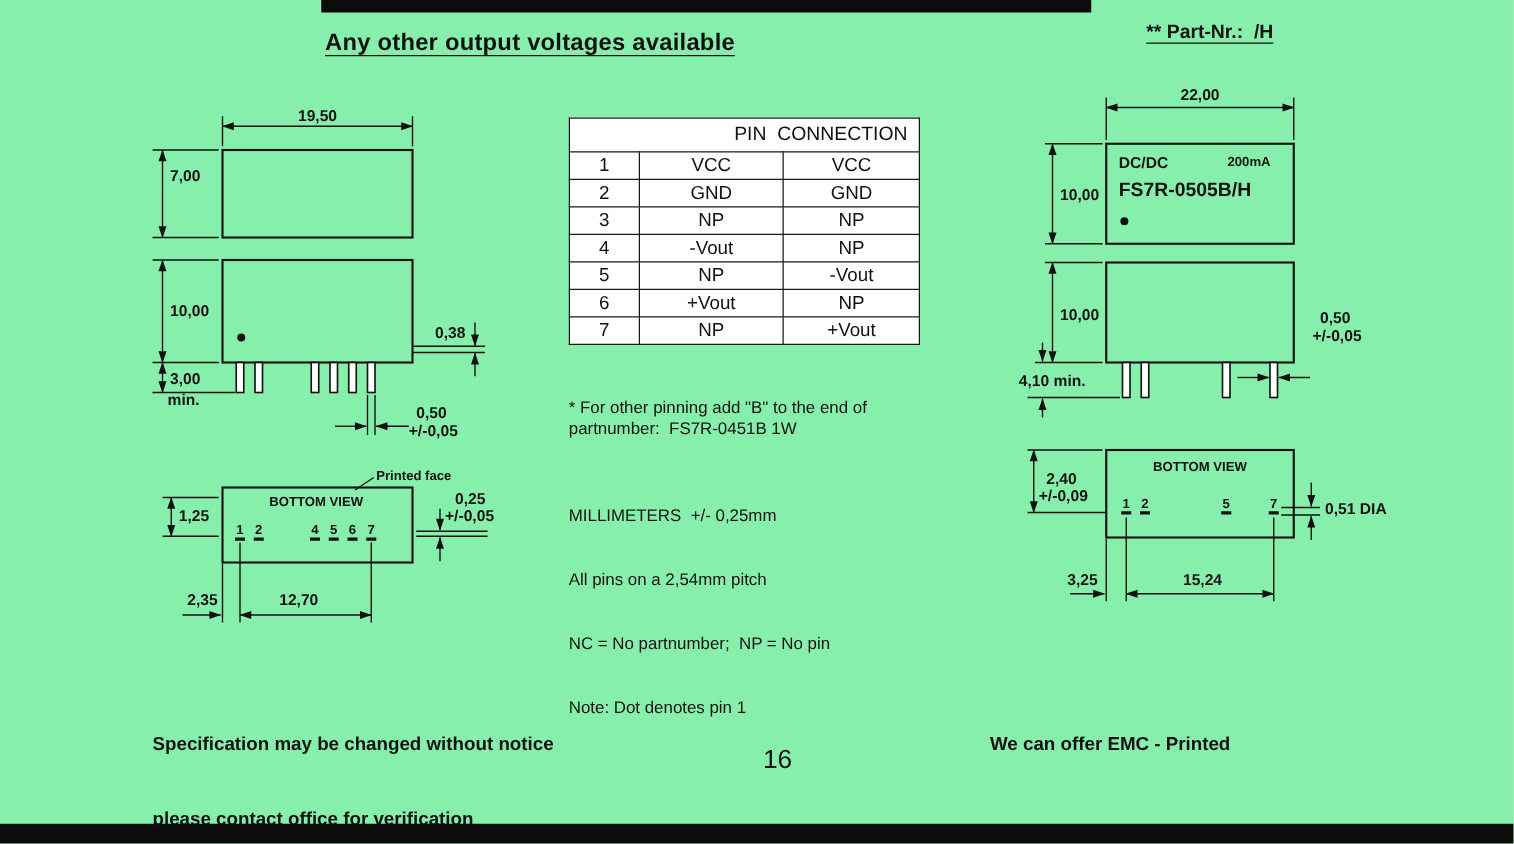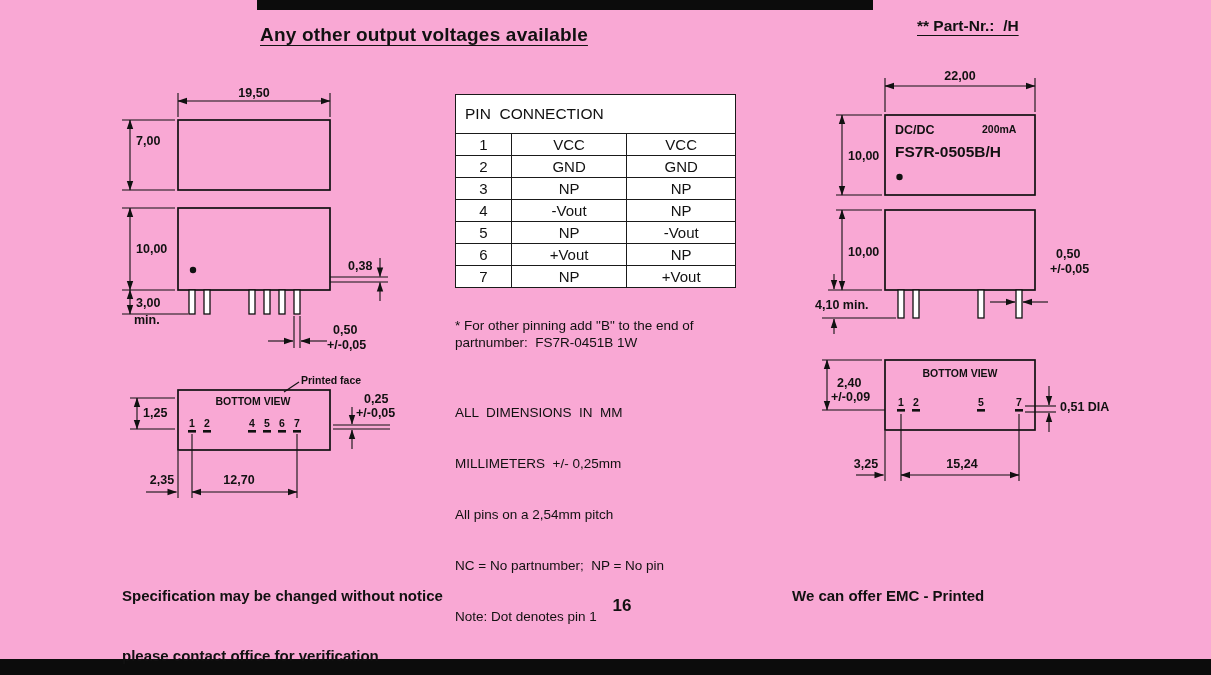--- a/index.html
+++ b/index.html
@@ -1,32 +1,32 @@
 <!DOCTYPE html>
 <html><head>
 <meta charset="utf-8">
 <style>
   * { margin:0; padding:0; box-sizing:border-box; }
   html,body { background:#e9e9e9; }
   body { font-family:"Liberation Sans", sans-serif; color:#111; }
-  .page { position:relative; width:1211px; height:675px; background:#f9a8d4; overflow:hidden; }
+  .page { position:relative; width:1211px; height:675px; background:#86efac; overflow:hidden; }
   .abs { position:absolute; }
   .bar { background:#0c0c0c; }
   .title { font-size:19px; font-weight:bold; text-decoration:underline; text-underline-offset:4px; letter-spacing:.2px; white-space:pre; }
   .partnr { font-size:15.5px; font-weight:bold; text-decoration:underline; text-underline-offset:4px; white-space:pre; }
   .pintable { border-collapse:collapse; background:#fff; }
   .pintable th, .pintable td { border:1.6px solid #1a1a1a; font-size:15px; font-weight:normal; text-align:center; padding:0 4px; }
-  .pintable .tbl-title { text-align:left; padding:3px 9px; font-size:15.5px; height:39px; white-space:pre; }
+  .pintable .tbl-title { text-align:right; padding:3px 9px; font-size:15.5px; height:27px; white-space:pre; }
   .pintable thead tr.cols th { height:26px; }
   .pintable tbody td { height:22px; }
   .notes { width:312px; font-size:13.5px; font-weight:normal; line-height:17px; }
   .notes div { white-space:pre; }
   .note-block { margin-top:19px; }
   .footer { font-size:15px; font-weight:bold; line-height:20px; white-space:pre; }
-  .pagenum { font-size:17px; font-weight:bold; width:40px; text-align:center; }
+  .pagenum { font-size:21px; font-weight:normal; width:40px; text-align:center; }
   svg text { fill:#111; font-family:"Liberation Sans", sans-serif; font-weight:bold; }
   .t12 { font-size:12.5px; }
   .t10 { font-size:10.5px; }
   .t15 { font-size:15.5px; }
   .tpn { font-size:10.5px; text-anchor:middle; }
   .mid { text-anchor:middle; }
 </style>
 </head>
 <body>
 
@@ -186,21 +186,20 @@
         <td>NP</td>
         <td>+Vout</td>
       </tr>
     </tbody>
   </table>
 
   <div class="abs notes" style="left:455px; top:317px;">
     <div>* For other pinning add "B" to the end of</div>
     <div>partnumber:  FS7R-0451B 1W</div>
     <div class="note-block">
-      <div>ALL  DIMENSIONS  IN  MM</div>
       <div>MILLIMETERS  +/- 0,25mm</div>
       <div>All pins on a 2,54mm pitch</div>
       <div>NC = No partnumber;  NP = No pin</div>
       <div>Note: Dot denotes pin 1</div>
     </div>
 
   </div>
 
   <svg class="abs" style="left:810px; top:50px;" width="340" height="450" viewBox="0 0 340 450">
     <defs>

